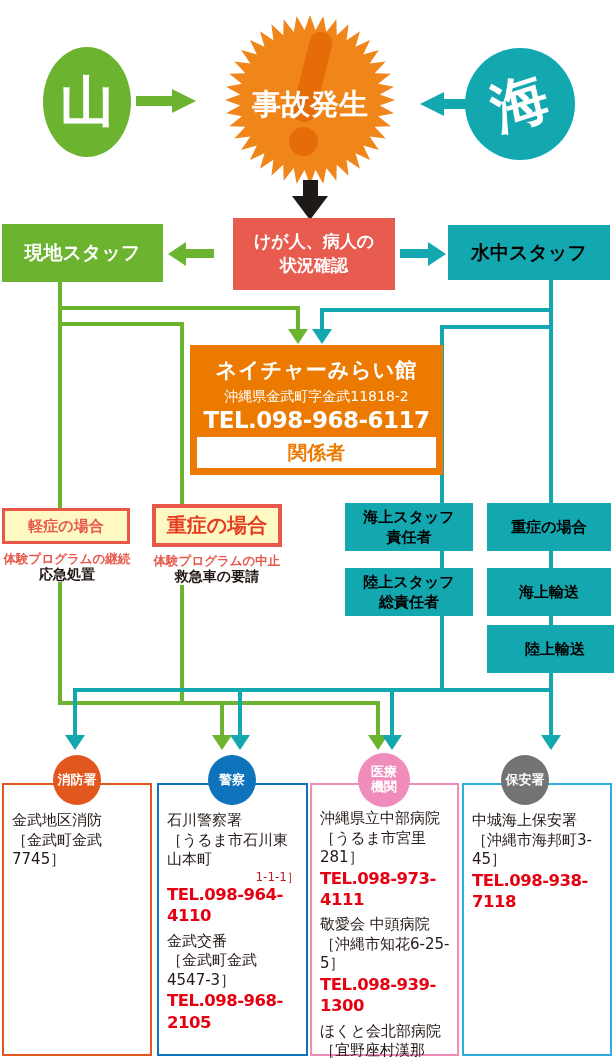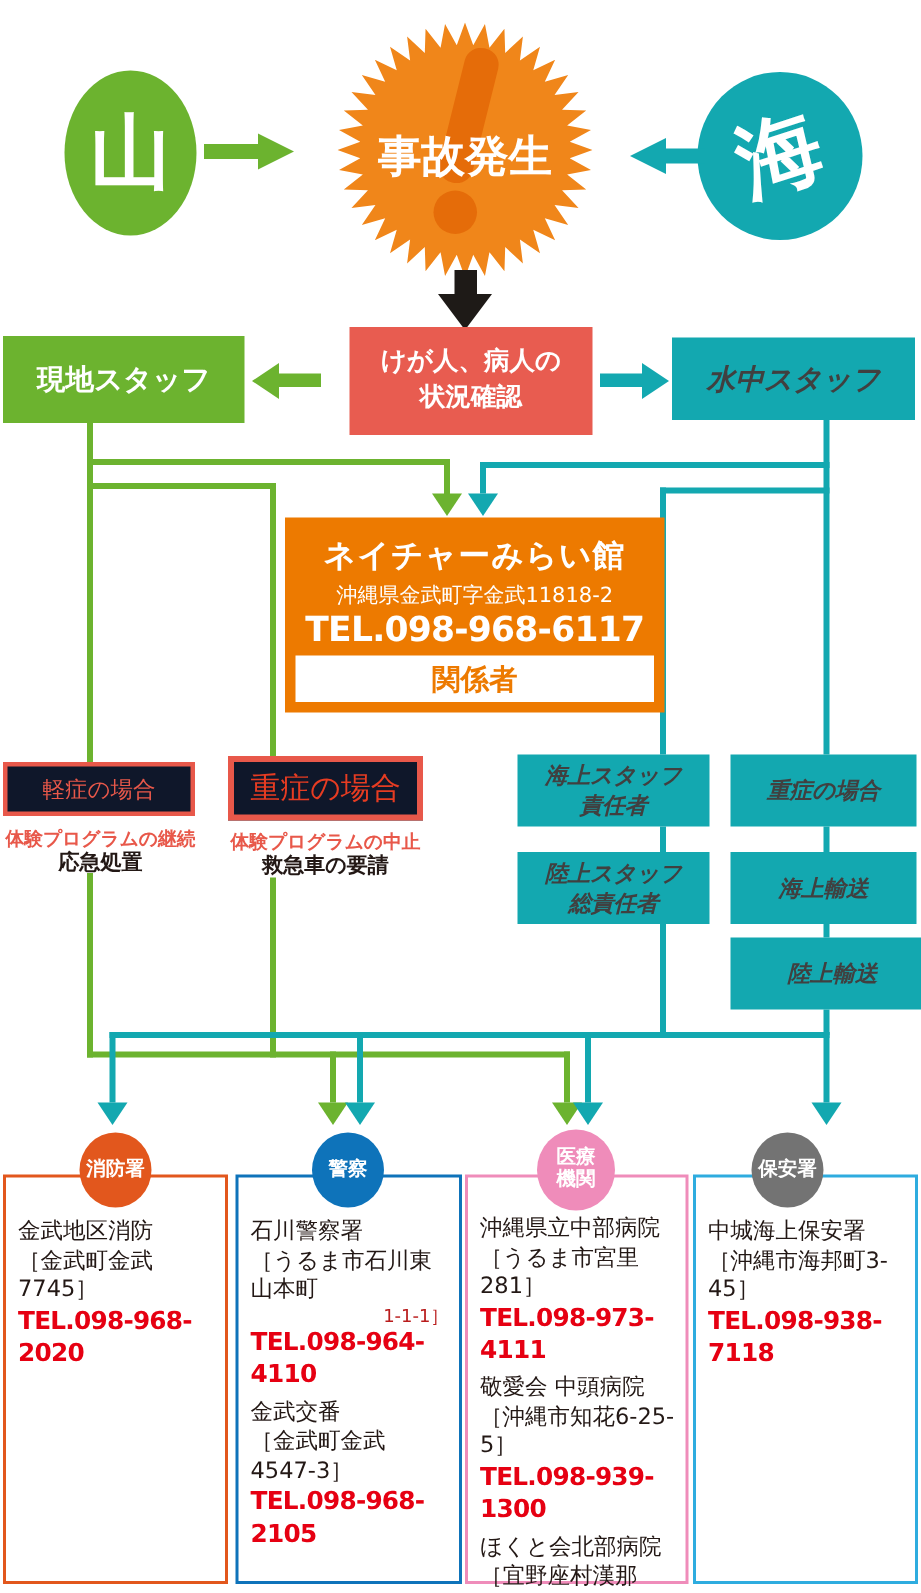--- a/index.html
+++ b/index.html
@@ -18,36 +18,36 @@
   #burst-wrap{left:225px;top:15px;width:170px;height:170px;}
   #burst{position:absolute;left:0;top:0;}
   .excl-bar{position:absolute;left:76px;top:16px;width:23px;height:92px;background:#e56c09;
             border-radius:11px;transform:rotate(14deg);}
   .excl-dot{position:absolute;left:64px;top:112px;width:29px;height:29px;background:#e56c09;border-radius:50%;}
   .burst-text{position:absolute;left:0;top:70px;width:170px;text-align:center;color:#fff;
               font-size:29px;font-weight:bold;letter-spacing:0px;z-index:3;}
 
   
   .greenbox{background:#6cb32f;color:#fff;font-weight:bold;}
-  .tealbox{background:#13a8b0;color:#404040;font-weight:bold;font-style:italic;}
+  .tealbox{background:#13a8b0;color:#000000;font-weight:bold;}
   .redbox{background:#e85c50;color:#fff;font-weight:bold;}
   .local-staff{left:2px;top:224px;width:161px;height:58px;font-size:19px;}
   .water-staff{left:448px;top:225px;width:162px;height:55px;font-size:19px;}
   .check-box{left:233px;top:218px;width:162px;height:72px;font-size:17px;line-height:1.4;}
 
   
   .facility{left:190px;top:345px;width:253px;height:130px;background:#ed7a00;text-align:center;color:#fff;}
   .facility .f-name{font-size:21px;font-weight:bold;margin-top:11px;letter-spacing:1px;}
   .facility .f-addr{font-size:14px;margin-top:4px;}
   .facility .f-tel{font-size:23px;font-weight:bold;margin-top:1px;letter-spacing:-0.5px;}
   .related{position:absolute;left:7px;right:7px;bottom:7px;height:31px;background:#fff;
            color:#ed7a00;font-weight:bold;font-size:19px;}
 
   
-  .casebox{background:#0f172a;font-weight:normal;color:#e8584a;}
+  .casebox{background:#fef9c3;font-weight:bold;color:#e8584a;}
   .minor-case{left:2px;top:508px;width:122px;height:30px;border:3px solid #e8584a;font-size:15px;}
   .severe-case{left:152px;top:504px;width:122px;height:35px;border:4px solid #e8584a;font-size:20px;color:#e63c22;}
   .sub-red{color:#e8584a;font-weight:bold;font-size:12.5px;text-align:center;}
   .sub-black{color:#231815;font-weight:bold;font-size:14px;text-align:center;}
 
   
   .m-box{font-size:15px;line-height:1.35;}
   .sea-leader{left:345px;top:503px;width:128px;height:48px;}
   .rescue{left:487px;top:503px;width:124px;height:48px;}
   .land-leader{left:345px;top:568px;width:128px;height:48px;}
@@ -206,21 +206,20 @@
       <span>医療</span><br>
       <span>機関</span>
     </span>
   </div>
   <div class="abs contact-circle c-coast flexc">保安署</div>
 
   <div class="abs contact-box b-fire">
     <div class="entry">
       <div class="e-name">金武地区消防</div>
       <div class="e-addr">［金武町金武7745］</div>
-      <div class="e-tel">TEL.098-968-2020</div>
     </div>
   </div>
 
   <div class="abs contact-box b-police">
     <div class="entry">
       <div class="e-name">石川警察署</div>
       <div class="e-addr">［うるま市石川東山本町</div>
       <div class="e-addr2">1-1-1］</div>
       <div class="e-tel">TEL.098-964-4110</div>
     </div>

